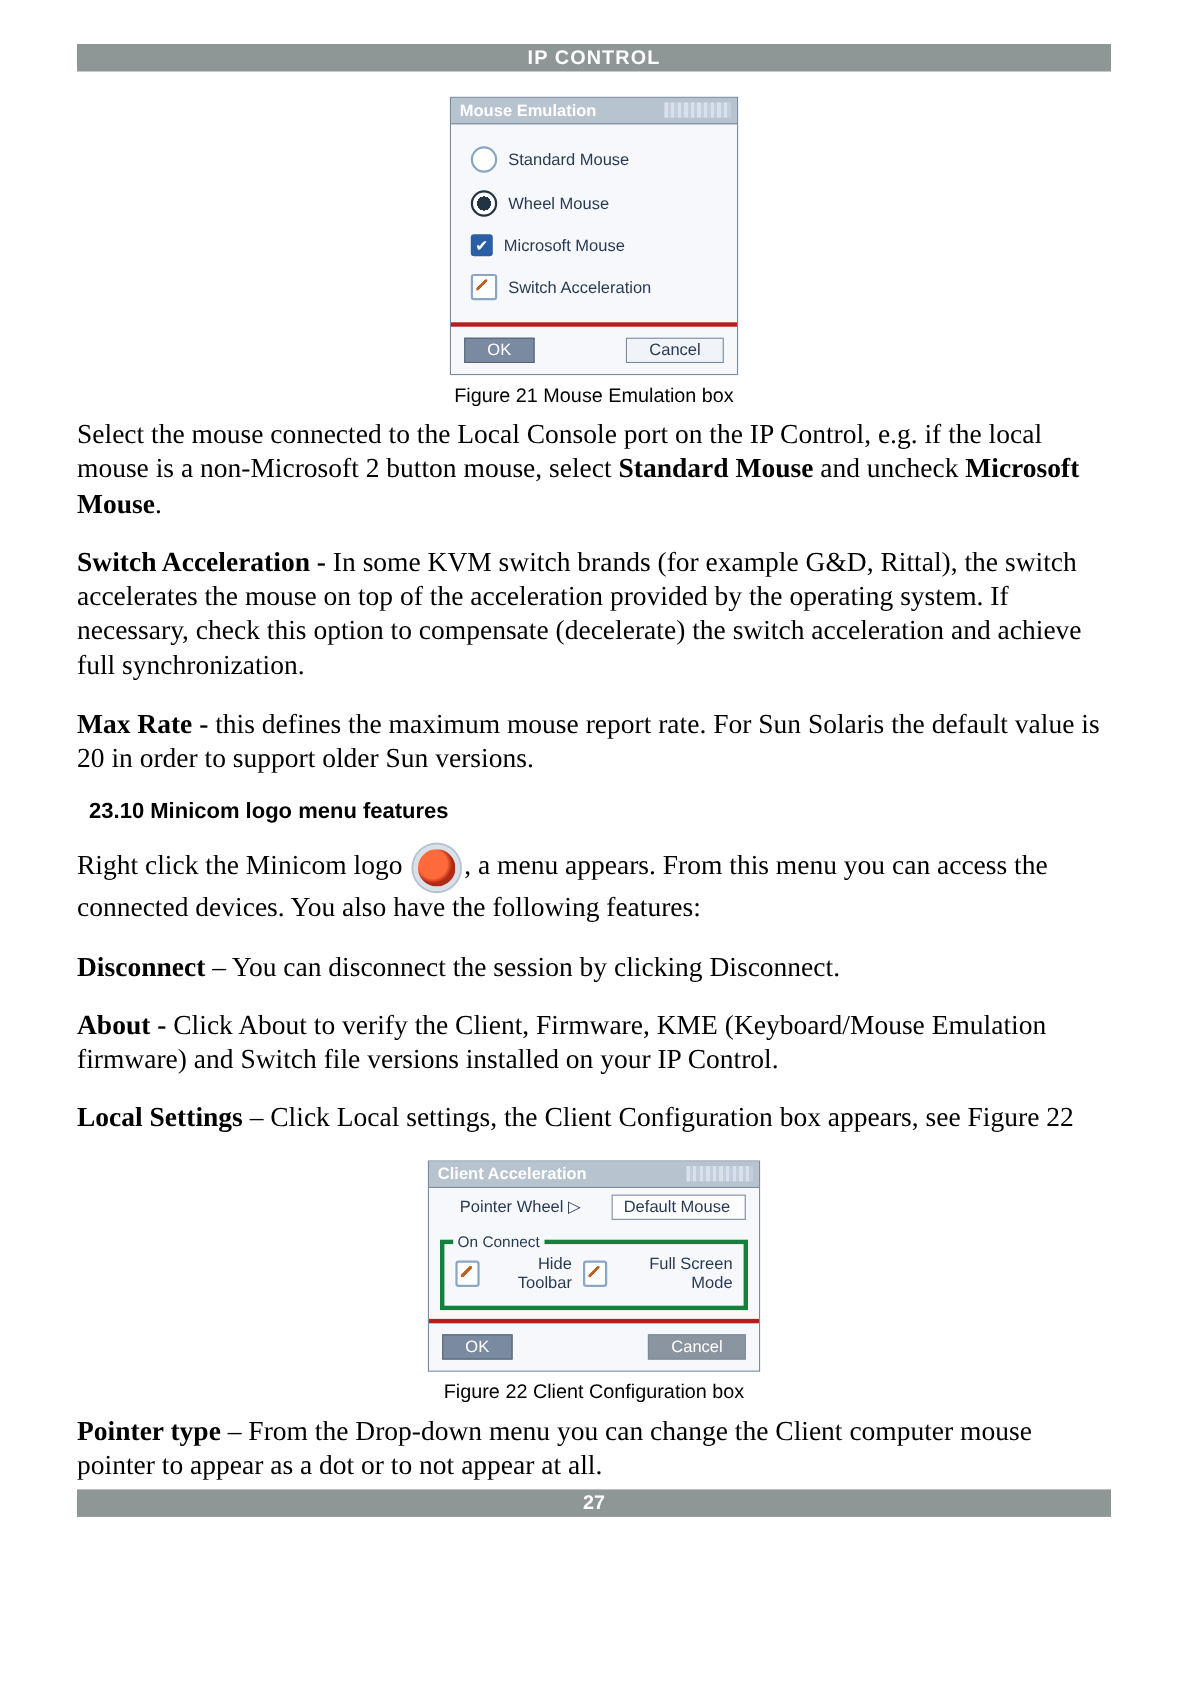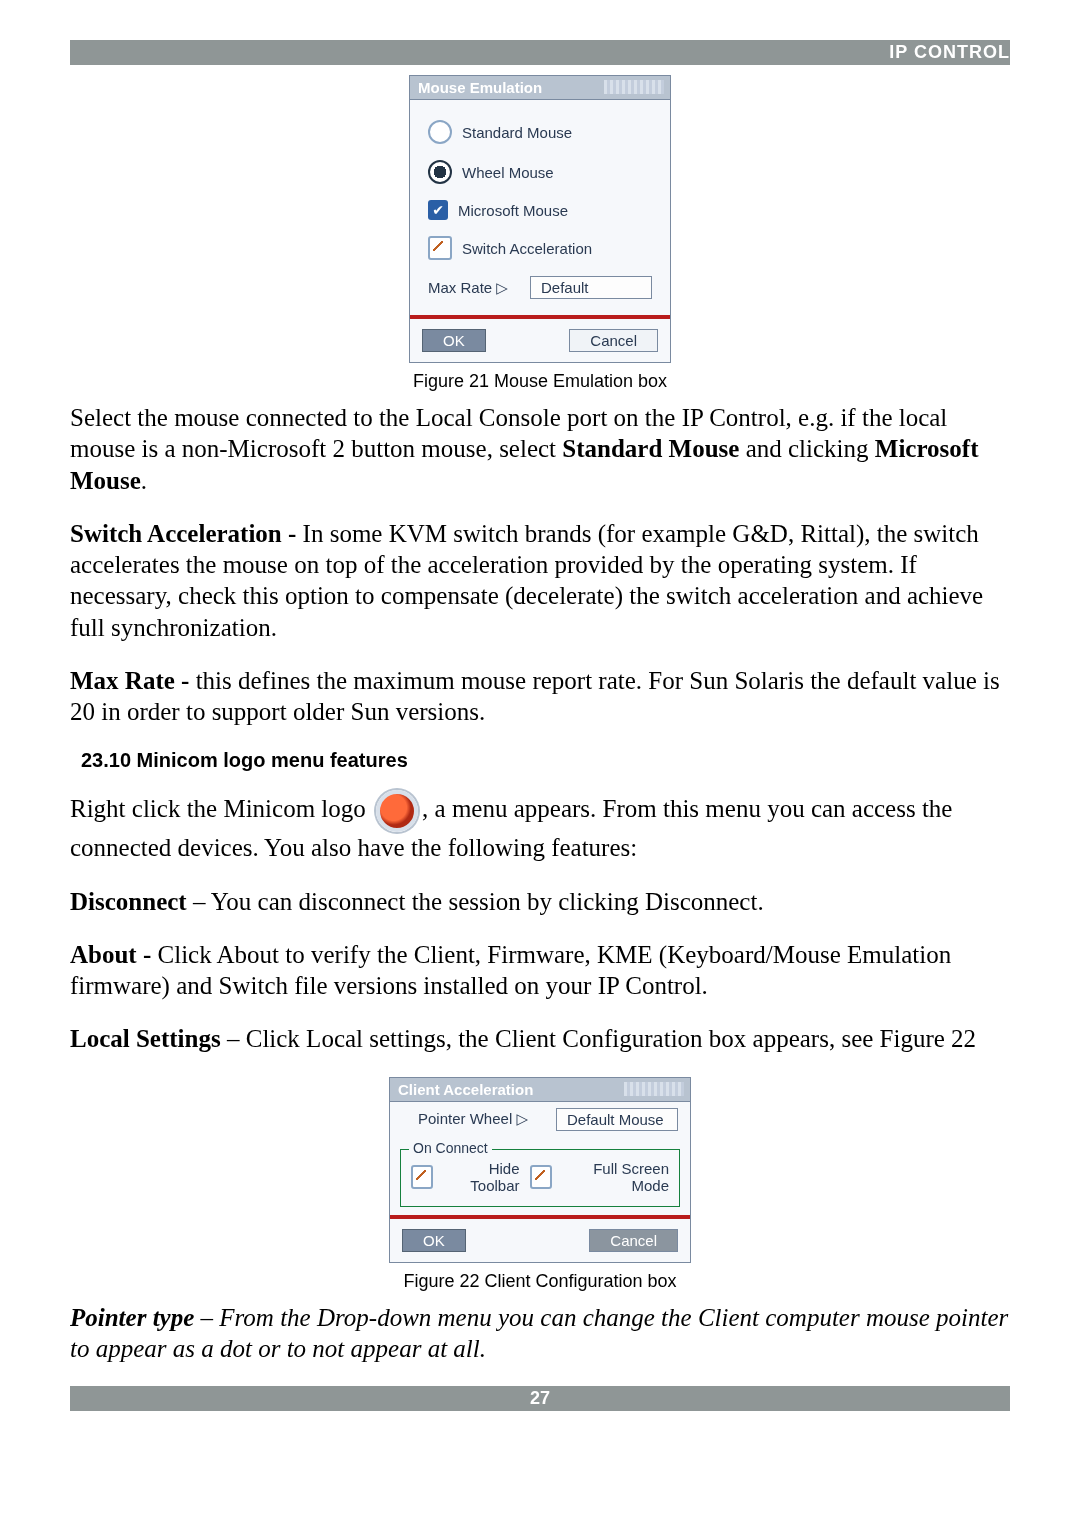--- a/index.html
+++ b/index.html
@@ -9,27 +9,27 @@
     background: #ffffff;
     color: #000000;
     width: 1080px;
   }
   .page {
     padding: 40px 70px 20px 70px;
   }
   .header-bar {
     background: #8f9696;
     color: #ffffff;
-    text-align: right;
+    text-align: center;
     font-family: Arial, sans-serif;
     font-weight: bold;
     font-size: 18px;
     padding: 2px 0;
     letter-spacing: 1px;
-    margin-bottom: 10px;
+    margin-bottom: 23px;
   }
   .footer-bar {
     background: #8f9696;
     color: #ffffff;
     text-align: center;
     font-family: Arial, sans-serif;
     font-weight: bold;
     font-size: 18px;
     padding: 2px 16px;
   }
@@ -164,21 +164,21 @@
     width: 34px;
     height: 34px;
     vertical-align: middle;
     background: radial-gradient(circle at 40% 40%, #ff6a3a 0 45%, #b02a14 60% 100%);
     border-radius: 50%;
     border: 4px solid #d8e0ea;
     box-shadow: 0 0 0 2px #b8c3d0;
     margin: 0 4px;
   }
   .fieldset {
-    border: 1px solid #15803d;
+    border: 4px solid #15803d;
     margin: 8px 10px;
     padding: 10px 10px 12px 10px;
     position: relative;
   }
   .fieldset .legend {
     position: absolute;
     top: -10px;
     left: 8px;
     background: #f6f8fb;
     padding: 0 4px;
@@ -221,34 +221,30 @@
         <span>Wheel Mouse</span>
       </div>
       <div class="dlg-row">
         <span class="icon check-on">✔</span>
         <span>Microsoft Mouse</span>
       </div>
       <div class="dlg-row">
         <span class="icon check-off"></span>
         <span>Switch Acceleration</span>
       </div>
-      <div class="maxrate-row">
-        <span>Max Rate ▷</span>
-        <span class="maxrate-box">Default</span>
-      </div>
     </div>
     <div class="btn-row">
       <span class="btn ok">OK</span>
       <span class="btn">Cancel</span>
     </div>
   </div>
   <div class="caption">Figure 21 Mouse Emulation box</div>
 
   <p class="body">
-    <span>Select the mouse connected to the Local Console port on the IP Control, e.g. if the local mouse is a non-Microsoft 2 button mouse, select </span><span class="bold">Standard Mouse</span><span> and clicking </span><span class="bold">Microsoft Mouse</span><span>.</span>
+    <span>Select the mouse connected to the Local Console port on the IP Control, e.g. if the local mouse is a non-Microsoft 2 button mouse, select </span><span class="bold">Standard Mouse</span><span> and uncheck </span><span class="bold">Microsoft Mouse</span><span>.</span>
   </p>
 
   <p class="body">
     <span class="bold">Switch Acceleration - </span><span>In some KVM switch brands (for example G&amp;D, Rittal), the switch accelerates the mouse on top of the acceleration provided by the operating system. If necessary, check this option to compensate (decelerate) the switch acceleration and achieve full synchronization.</span>
   </p>
 
   <p class="body">
     <span class="bold">Max Rate - </span><span>this defines the maximum mouse report rate. For Sun Solaris the default value is 20 in order to support older Sun versions.</span>
   </p>
 
@@ -291,21 +287,21 @@
         </div>
       </div>
     </div>
     <div class="btn-row">
       <span class="btn ok">OK</span>
       <span class="btn" style="background:#8b959f;color:#fff;">Cancel</span>
     </div>
   </div>
   <div class="caption">Figure 22 Client Configuration box</div>
 
-  <p class="body" style="margin-bottom:22px;font-style:italic;">
+  <p class="body" style="margin-bottom:6px;">
     <span class="bold">Pointer type</span><span> – From the Drop-down menu you can change the Client computer mouse pointer to appear as a dot or to not appear at all.</span>
   </p>
 
   <div class="footer-bar">
     <span>27</span>
   </div>
 
 </div>
 
 </body></html>

